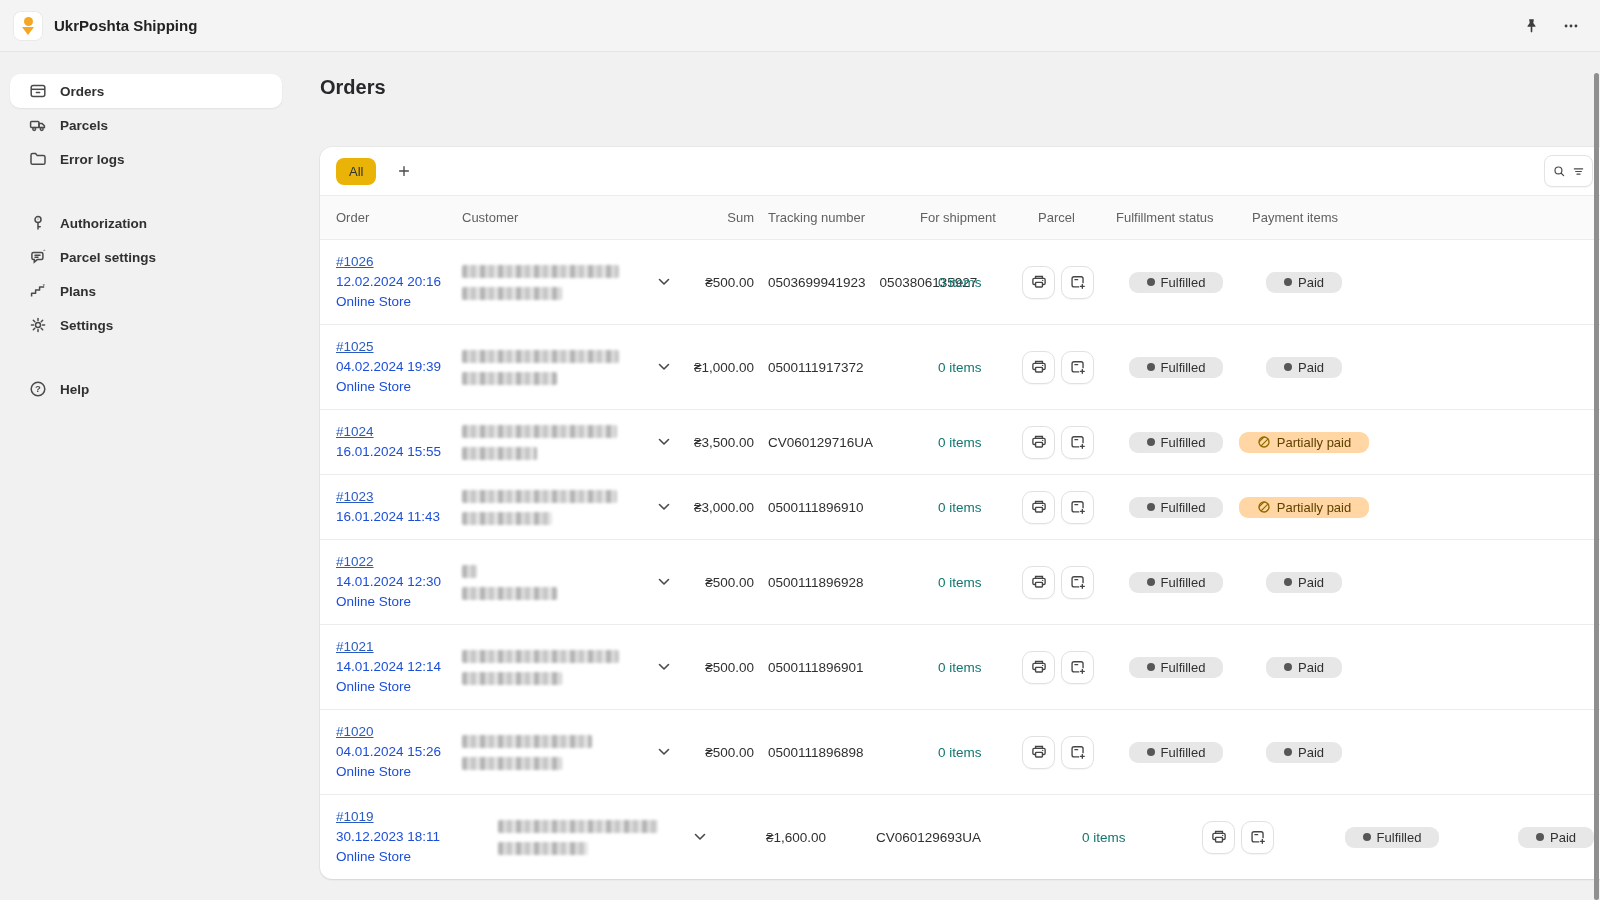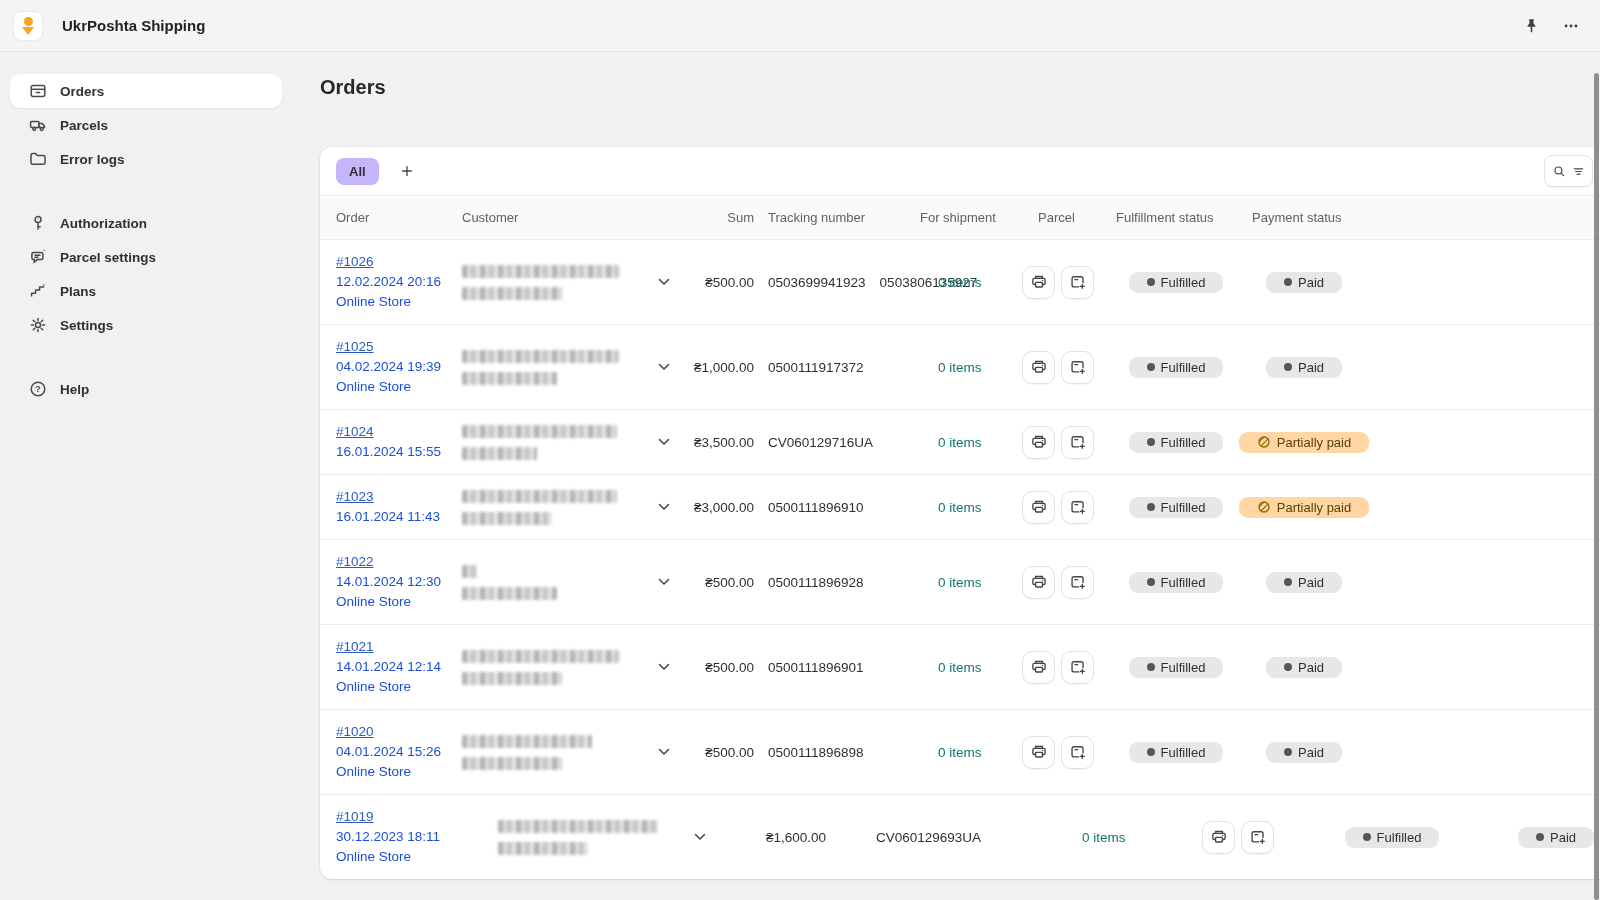--- a/index.html
+++ b/index.html
@@ -17,21 +17,21 @@
     height:52px; display:flex; align-items:center;
     padding:0 20px 0 14px; background:#f4f4f4;
     border-bottom:1px solid #e5e5e5;
   }
   .logo{ width:28px; height:28px; border-radius:7px; background:#fff;
     display:flex; flex-direction:column; align-items:center; justify-content:center; gap:1px;
     box-shadow:0 0 0 1px rgba(0,0,0,.04);}
   .logo-dot{ width:9px; height:9px; border-radius:50%; background:var(--brand-orange,#F5A623);}
   .logo-tri{ width:0; height:0; border-left:6px solid transparent; border-right:6px solid transparent;
     border-top:8px solid var(--brand-orange,#F5A623);}
-  .app-title{ font-size:15px; font-weight:700; margin-left:20px; color:#222; }
+  .app-title{ font-size:15px; font-weight:700; margin-left:12px; color:#222; }
   .topbar-right{ margin-left:auto; display:flex; align-items:center; gap:22px; color:#3d3d3d; }
   .topbar-btn{ background:none; border:none; cursor:pointer; color:#3d3d3d; display:flex; align-items:center; }
 
   
   .layout{ display:flex; height:848px; }
   .sidebar{ width:292px; flex:0 0 292px; padding:22px 10px 0 10px; }
   .nav-group{ display:flex; flex-direction:column; }
   .nav-group + .nav-group{ margin-top:30px; }
   .nav-item{
     height:34px; display:flex; align-items:center; gap:12px;
@@ -52,22 +52,22 @@
   }
 
   
   .card{
     margin-top:10px; background:#fff; border-radius:12px;
     box-shadow:0 1px 2px rgba(0,0,0,.09), 0 0 0 1px rgba(0,0,0,.03);
     overflow:hidden;
   }
   .tabs-row{ display:flex; align-items:center; padding:8px 8px; }
   .tab-pill{
-    margin-left:8px; padding:6px 13px; border-radius:8px; background:#c4b5fd;
-    font-size:13px; font-weight:700; color:#303030; border:none; cursor:pointer;
+    margin-left:8px; padding:6px 13px; border-radius:8px; background:#eab308;
+    font-size:13px; font-weight:400; color:#303030; border:none; cursor:pointer;
   }
   .tab-add{ margin-left:14px; width:28px; height:28px; border:none; background:none; color:#4a4a4a;
     display:flex; align-items:center; justify-content:center; border-radius:8px; cursor:pointer;}
   .tabs-actions{ margin-left:auto; display:flex; gap:8px; margin-right:2px; }
   .btn-searchfilter{
     width:49px; height:32px; border-radius:8px; border:1px solid #e3e3e3; background:#fff;
     display:flex; align-items:center; justify-content:center; gap:4px; color:#4a4a4a; cursor:pointer;
     box-shadow:0 1px 1px rgba(0,0,0,.04);
   }
   .btn-sort{
@@ -295,21 +295,21 @@
       </div>
 
       <div class="thead">
         <div class="h0">Order</div>
         <div class="h1">Customer</div>
         <div class="h2">Sum</div>
         <div class="h3">Tracking number</div>
         <div class="h4">For shipment</div>
         <div class="h5">Parcel</div>
         <div class="h6">Fulfillment status</div>
-        <div class="h7">Payment status</div>
+        <div class="h7">Payment items</div>
         <div></div>
       </div>
 
       <div>
   <div class="trow">
     <div class="cell order-cell">
       <a class="order-link" href="#">#1026</a>
       <div class="order-date">12.02.2024 20:16</div>
       <div class="order-channel">Online Store</div>
     </div>

